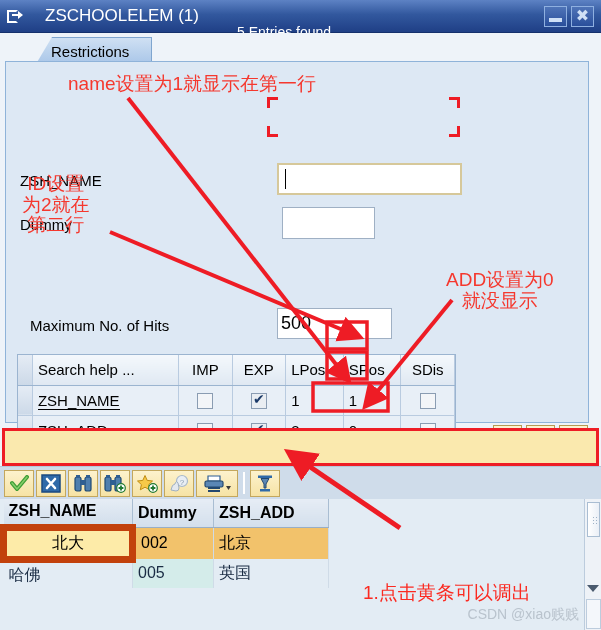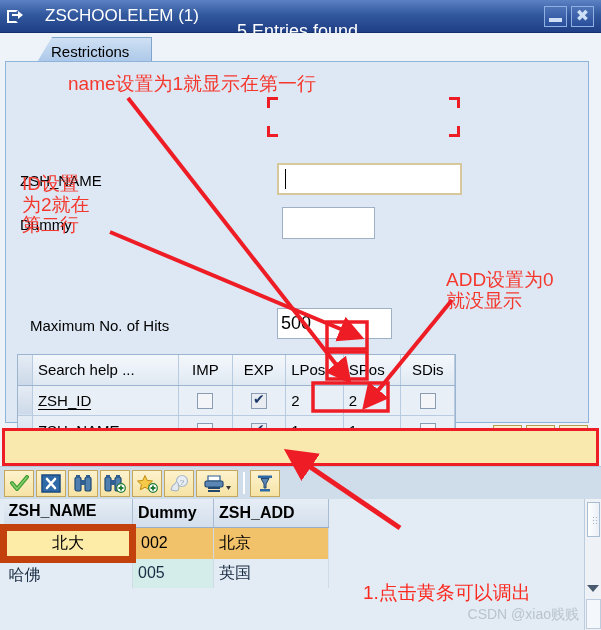--- a/index.html
+++ b/index.html
@@ -34,21 +34,21 @@
   }
   #title-icon .ar:after {
     content: ""; position: absolute; right: -1px; top: -3px;
     border-left: 5px solid #fff;
     border-top: 4px solid transparent; border-bottom: 4px solid transparent;
   }
   #title-text {
     color: #ffffff; font-size: 17px; margin-left: 5px; white-space: nowrap;
   }
   #title-entries {
-    color: #ffffff; font-size: 18px; margin-left: 22px; white-space: nowrap; margin-top: 31px;
+    color: #ffffff; font-size: 14px; margin-left: 22px; white-space: nowrap; margin-top: 31px;
   }
   .winbtns { margin-left: auto; display: flex; gap: 4px; margin-right: 7px; }
   .winbtn {
     width: 23px; height: 21px;
     border: 1px solid #8fb0e0;
     background: linear-gradient(180deg, #4f74b8, #2a4f9b);
     position: relative;
   }
   .winbtn .min-bar {
     position: absolute; left: 4px; bottom: 4px; width: 13px; height: 4px;
@@ -109,21 +109,21 @@
   .redbrackets i.tr { right: 0; top: 0; border-left: none; border-bottom: none; }
   .redbrackets i.bl { left: 0; bottom: 0; border-right: none; border-top: none; }
   .redbrackets i.br { right: 0; bottom: 0; border-left: none; border-top: none; }
 
   #f-dummy { left: 276px; top: 145px; width: 93px; height: 32px; }
   #f-hits  { left: 271px; top: 246px; width: 115px; height: 31px; font-size: 18px; }
 
   
   .redtext {
     position: absolute; color: #f5382e; font-size: 19px;
-    line-height: 1.08; white-space: pre; font-weight: normal;
+    line-height: 1.08; white-space: pre; font-weight: normal; text-align: center;
   }
   #ann-name { left: 68px; top: 74px; }
   #ann-id   { left: 22px; top: 174px; }
   #ann-add  { left: 446px; top: 270px; }
   #ann-bottom {
     left: 363px; top: 535px; color: #fb2a21; font-size: 19px; line-height: 1.22;
   }
 
   #annot-svg {
     position: absolute; left: 0; top: 0; width: 601px; height: 630px;
@@ -309,29 +309,20 @@
           <th class="selcol"></th>
           <th class="namecell">Search help ...</th>
           <th class="c-chk">IMP</th>
           <th class="c-chk">EXP</th>
           <th class="c-pos">LPos</th>
           <th class="c-pos">SPos</th>
           <th class="c-sdis">SDis</th>
         </tr>
       </thead>
       <tbody>
-        <tr>
-          <td class="selcol"></td>
-          <td class="namecell"><span>ZSH_ID</span></td>
-          <td class="c-chk"><span class="chk"></span></td>
-          <td class="c-chk"><span class="chk on dim"></span></td>
-          <td class="c-pos">2</td>
-          <td class="c-pos">2</td>
-          <td class="c-sdis"><span class="chk"></span></td>
-        </tr>
         <tr>
           <td class="selcol"></td>
           <td class="namecell"><span>ZSH_NAME</span></td>
           <td class="c-chk"><span class="chk"></span></td>
           <td class="c-chk"><span class="chk on dim"></span></td>
           <td class="c-pos">1</td>
           <td class="c-pos">1</td>
           <td class="c-sdis"><span class="chk"></span></td>
         </tr>
         <tr>

